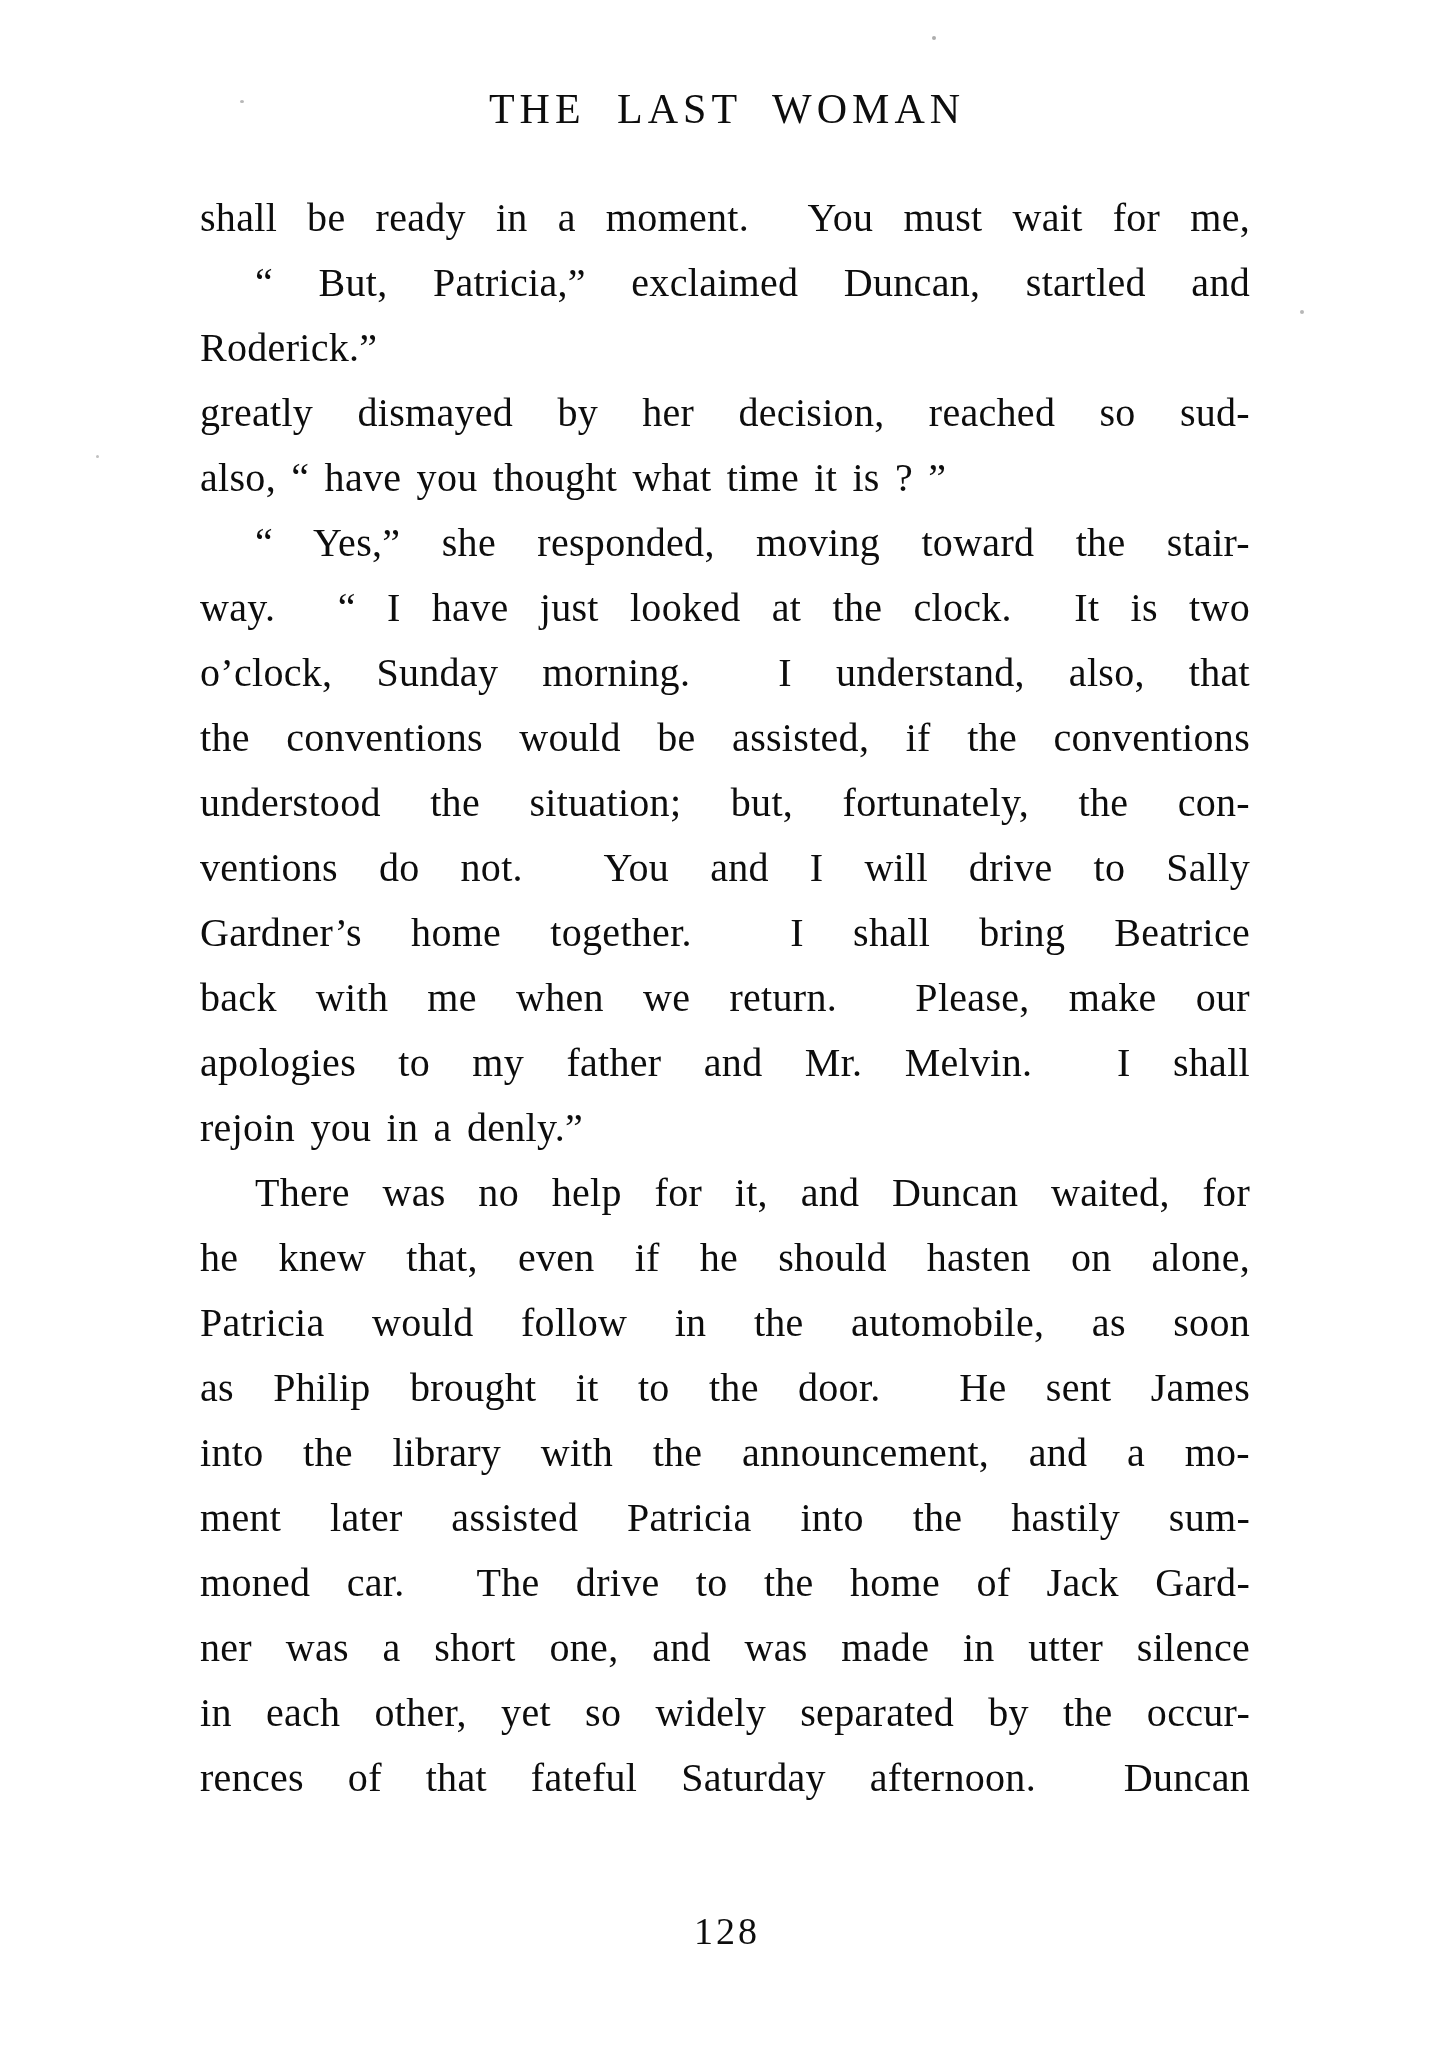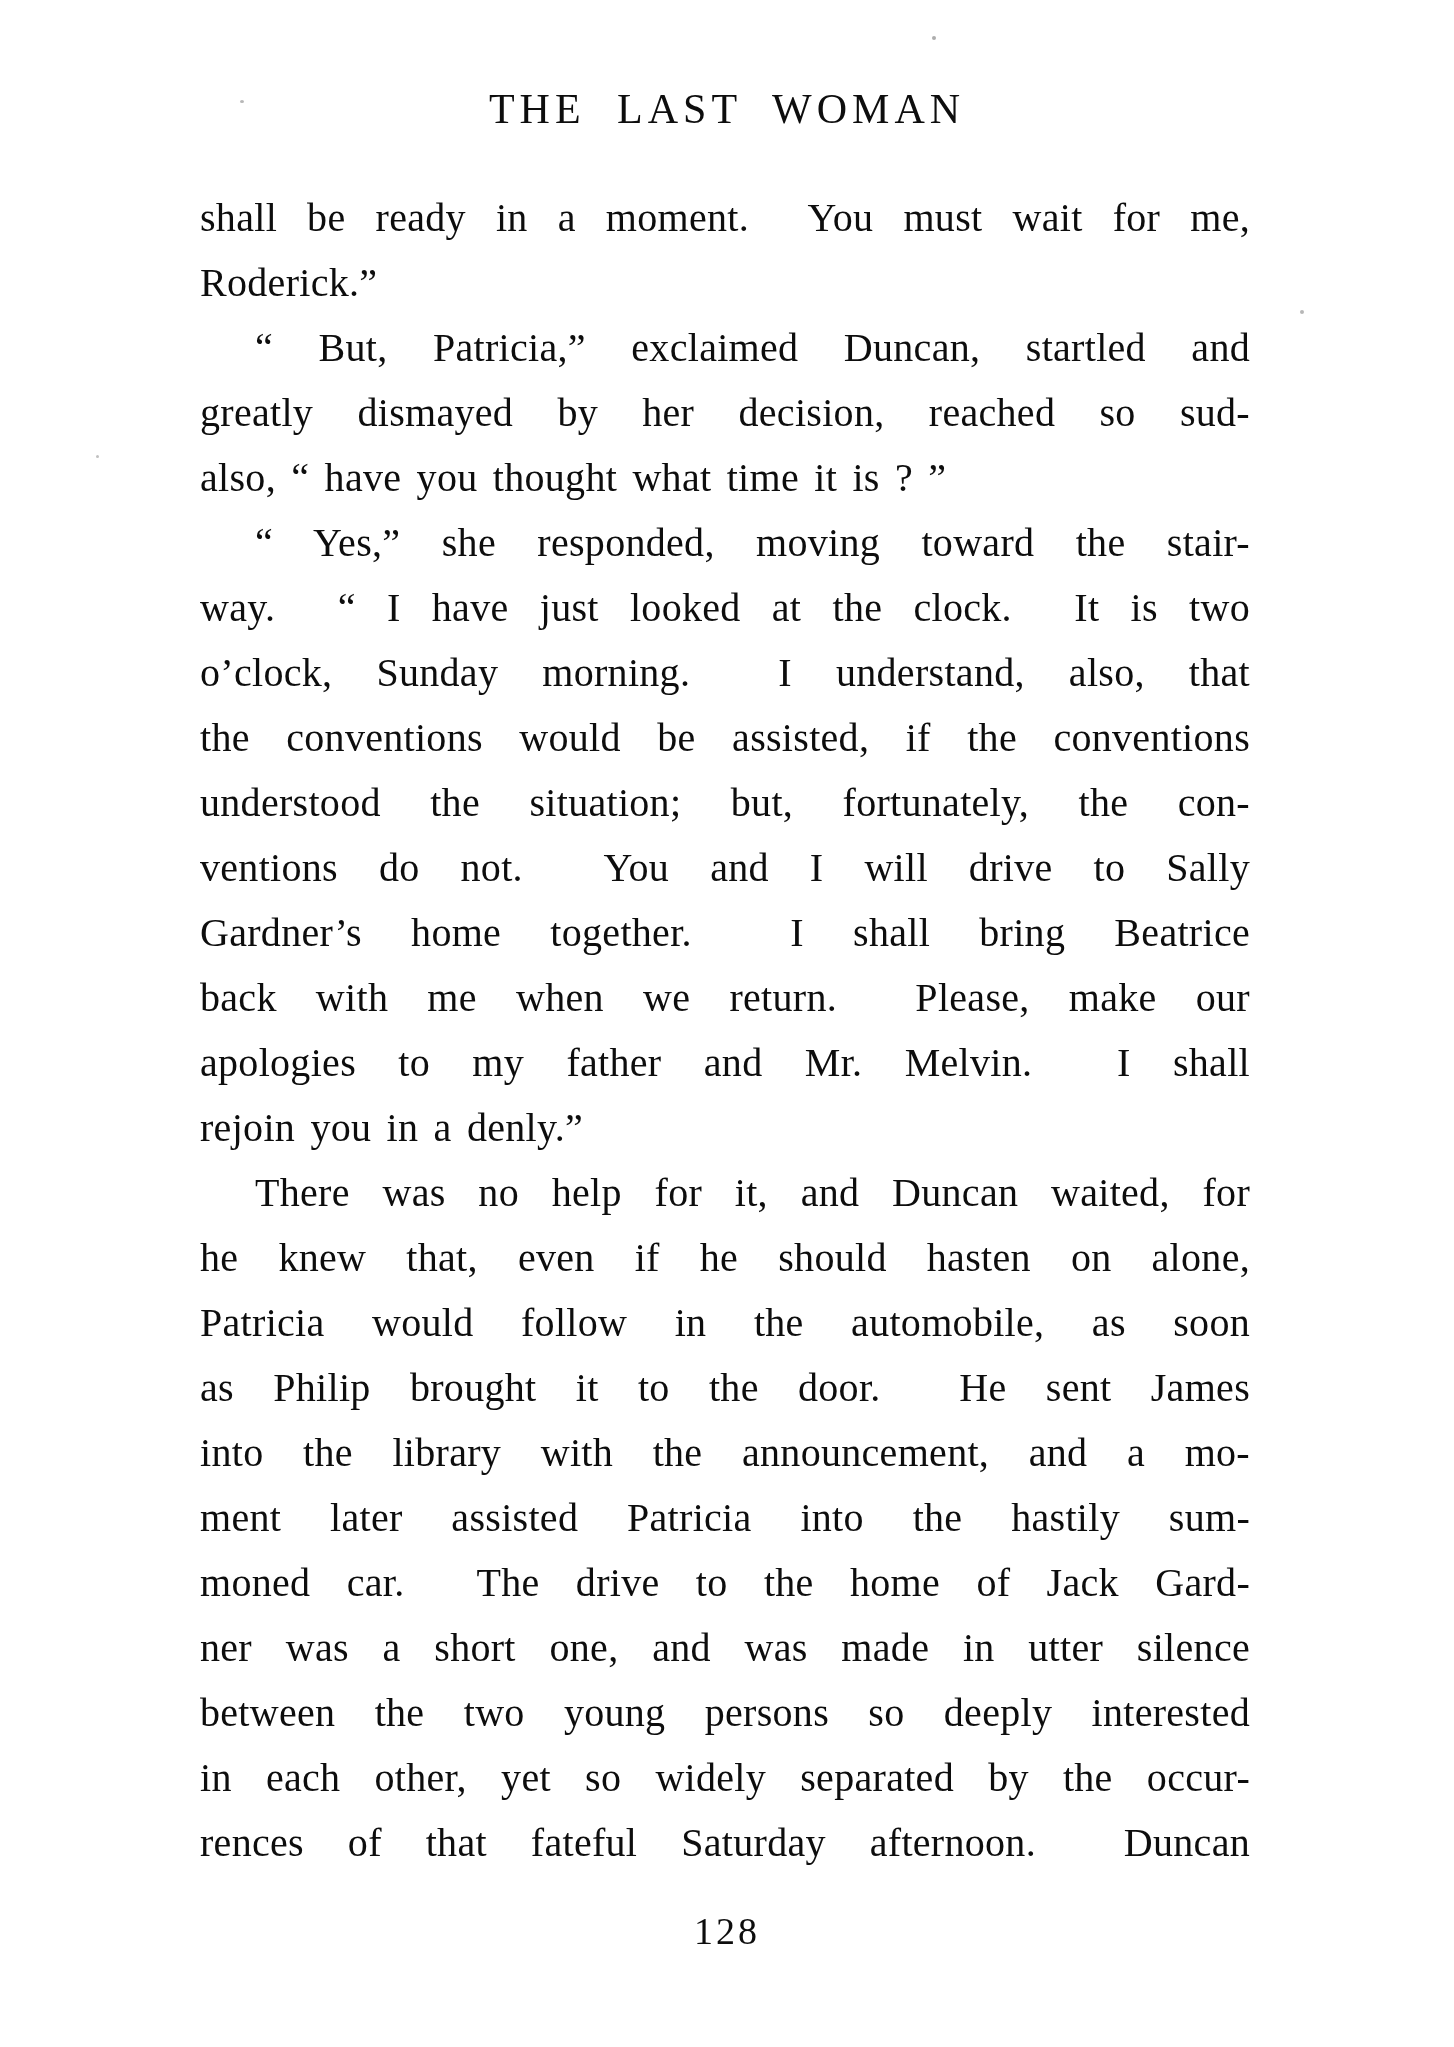--- a/index.html
+++ b/index.html
@@ -73,43 +73,42 @@
 </style>
 </head>
 <body>
 
 <div class="page">
 
   <div class="running-header">THE LAST WOMAN</div>
 
   <div class="body-text">
       <div class="line">shall be ready in a moment.&nbsp; You must wait for me,</div>
+      <div class="line indent">“ But, Patricia,” exclaimed Duncan, startled and</div>
       <div class="line flush">Roderick.”</div>
-      <div class="line indent">“ But, Patricia,” exclaimed Duncan, startled and</div>
       <div class="line">greatly dismayed by her decision, reached so sud-</div>
       <div class="line flush">also, “ have you thought what time it is ? ”</div>
       <div class="line indent">“ Yes,” she responded, moving toward the stair-</div>
       <div class="line">way.&nbsp; “ I have just looked at the clock.&nbsp; It is two</div>
       <div class="line">o’clock, Sunday morning.&nbsp; I understand, also, that</div>
       <div class="line">the conventions would be assisted, if the conventions</div>
       <div class="line">understood the situation; but, fortunately, the con-</div>
       <div class="line">ventions do not.&nbsp; You and I will drive to Sally</div>
       <div class="line">Gardner’s home together.&nbsp; I shall bring Beatrice</div>
       <div class="line">back with me when we return.&nbsp; Please, make our</div>
       <div class="line">apologies to my father and Mr. Melvin.&nbsp; I shall</div>
       <div class="line flush">rejoin you in a denly.”</div>
       <div class="line indent">There was no help for it, and Duncan waited, for</div>
       <div class="line">he knew that, even if he should hasten on alone,</div>
       <div class="line">Patricia would follow in the automobile, as soon</div>
       <div class="line">as Philip brought it to the door.&nbsp; He sent James</div>
       <div class="line">into the library with the announcement, and a mo-</div>
       <div class="line">ment later assisted Patricia into the hastily sum-</div>
       <div class="line">moned car.&nbsp; The drive to the home of Jack Gard-</div>
       <div class="line">ner was a short one, and was made in utter silence</div>
-      <div class="line">between the two young persons so deeply interested</div>
       <div class="line">in each other, yet so widely separated by the occur-</div>
       <div class="line">rences of that fateful Saturday afternoon.&nbsp; Duncan</div>
     </div>
 
   <div class="page-number">128</div>
 
   <div class="speck" style="top:36px; left:932px; width:4px; height:4px; opacity:.45;"></div>
   <div class="speck" style="top:100px; left:240px; width:4px; height:3px; opacity:.4;"></div>
   <div class="speck" style="top:310px; left:1300px; width:4px; height:4px; opacity:.4;"></div>
   <div class="speck" style="top:455px; left:96px; width:3px; height:3px; opacity:.35;"></div>

